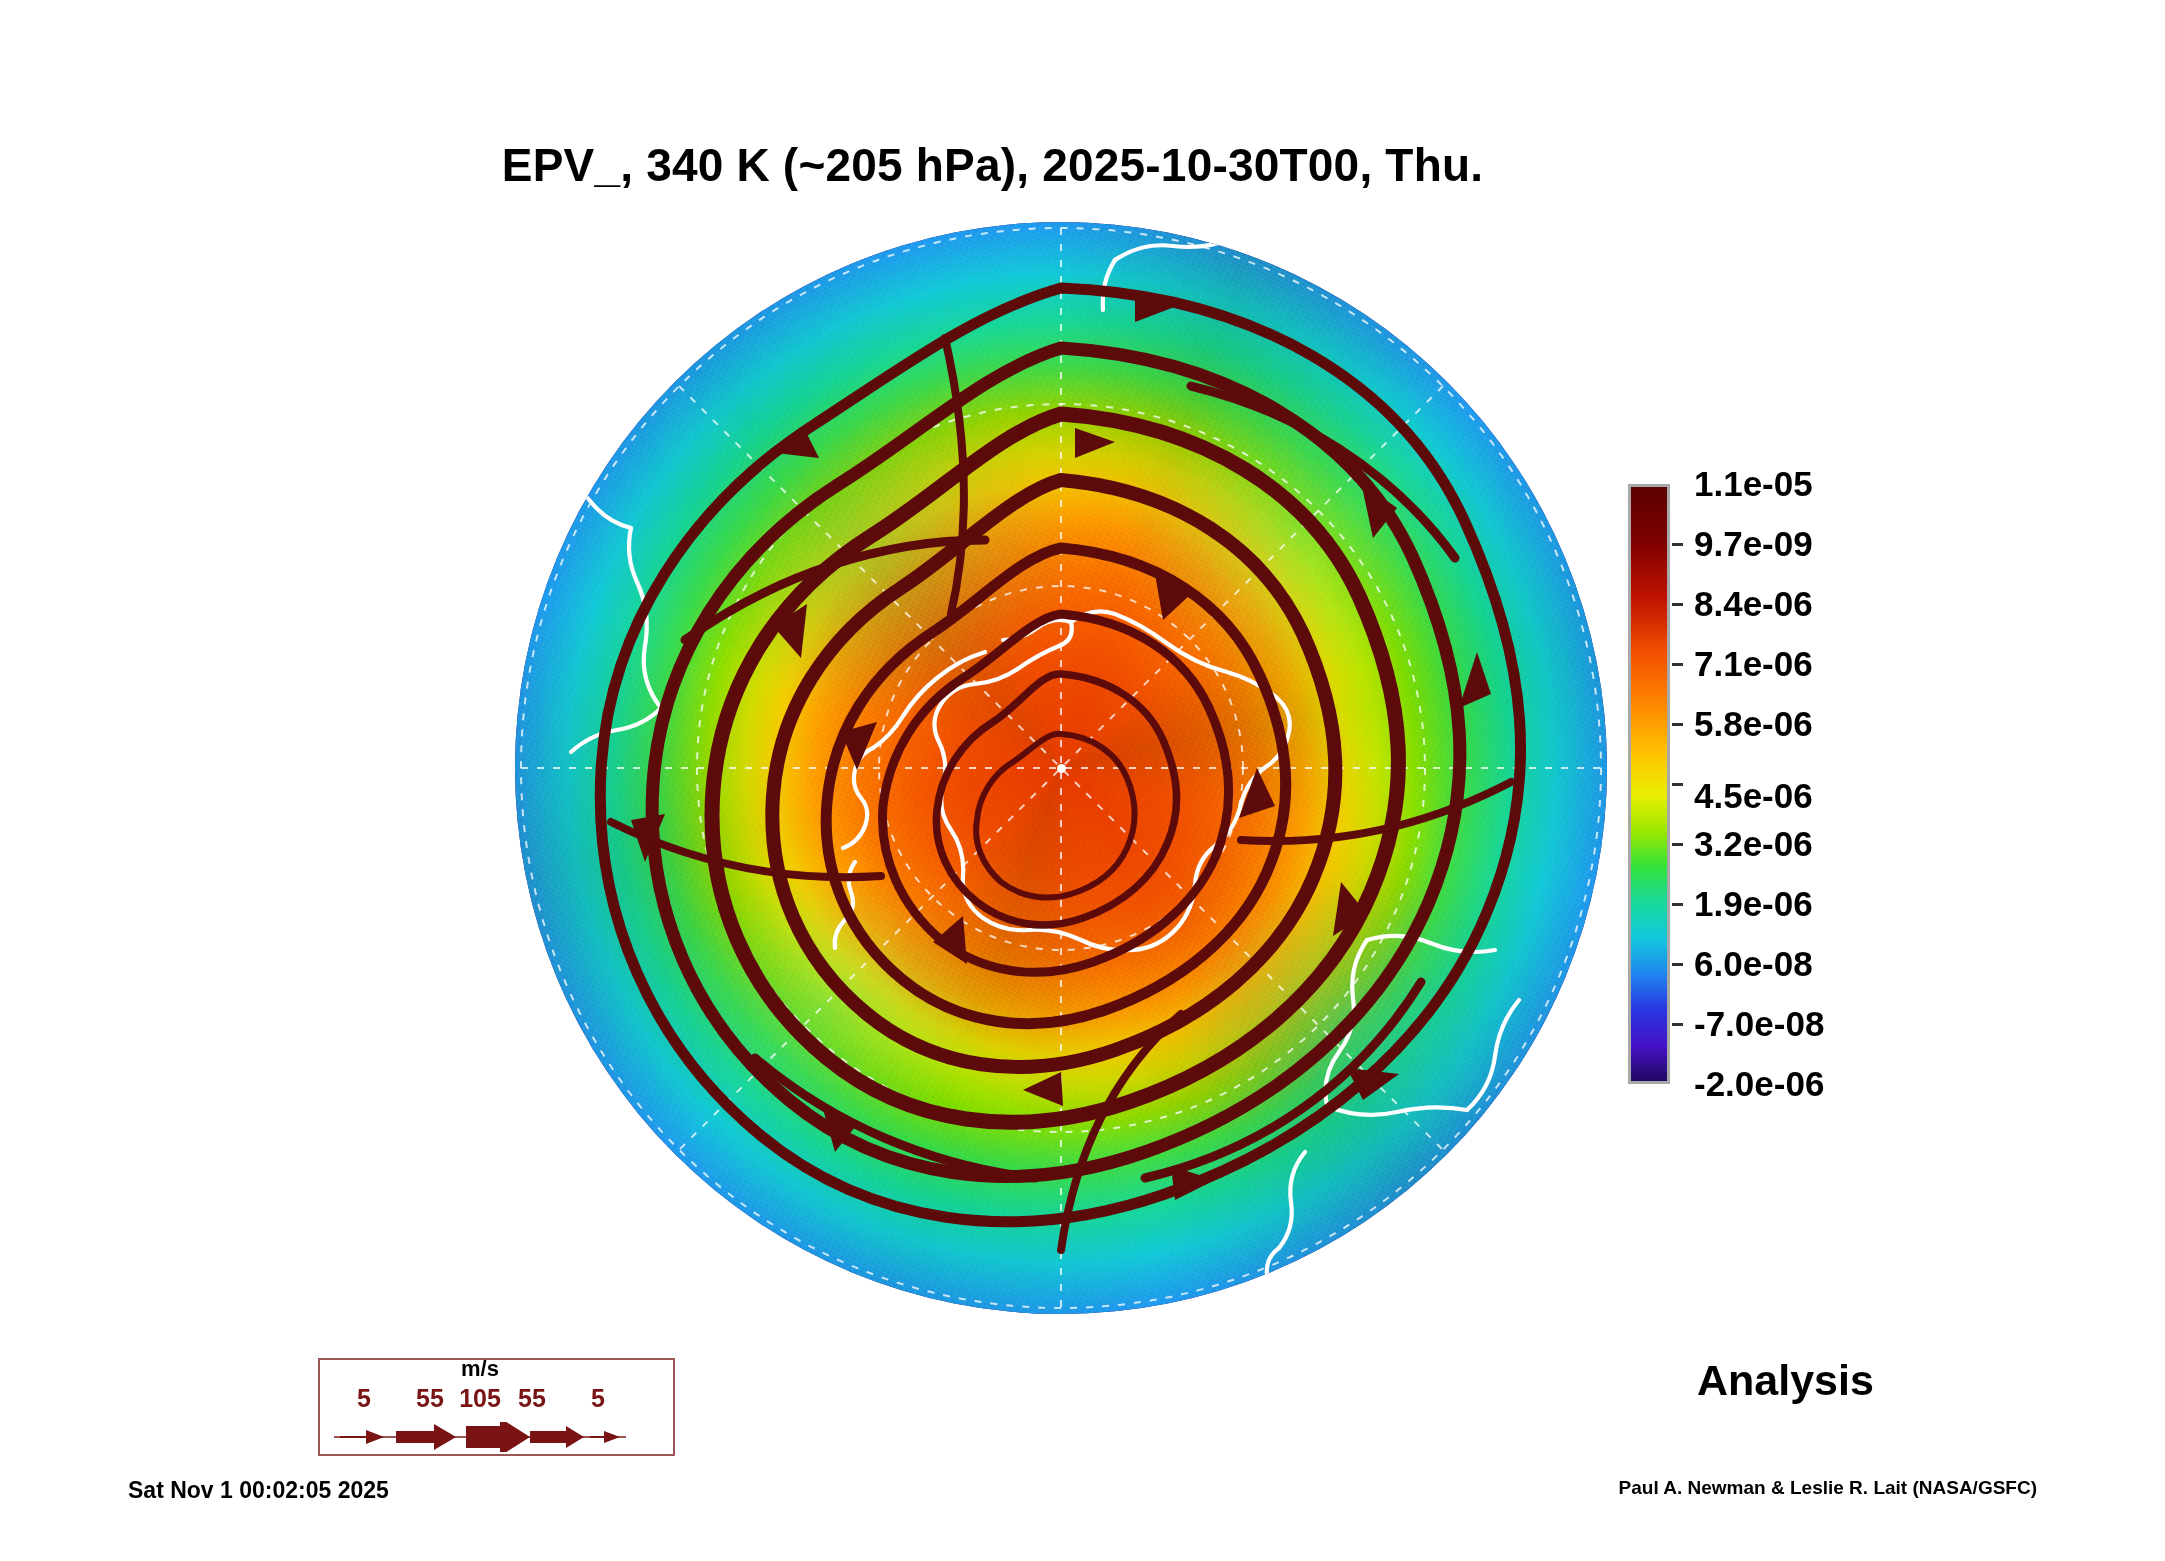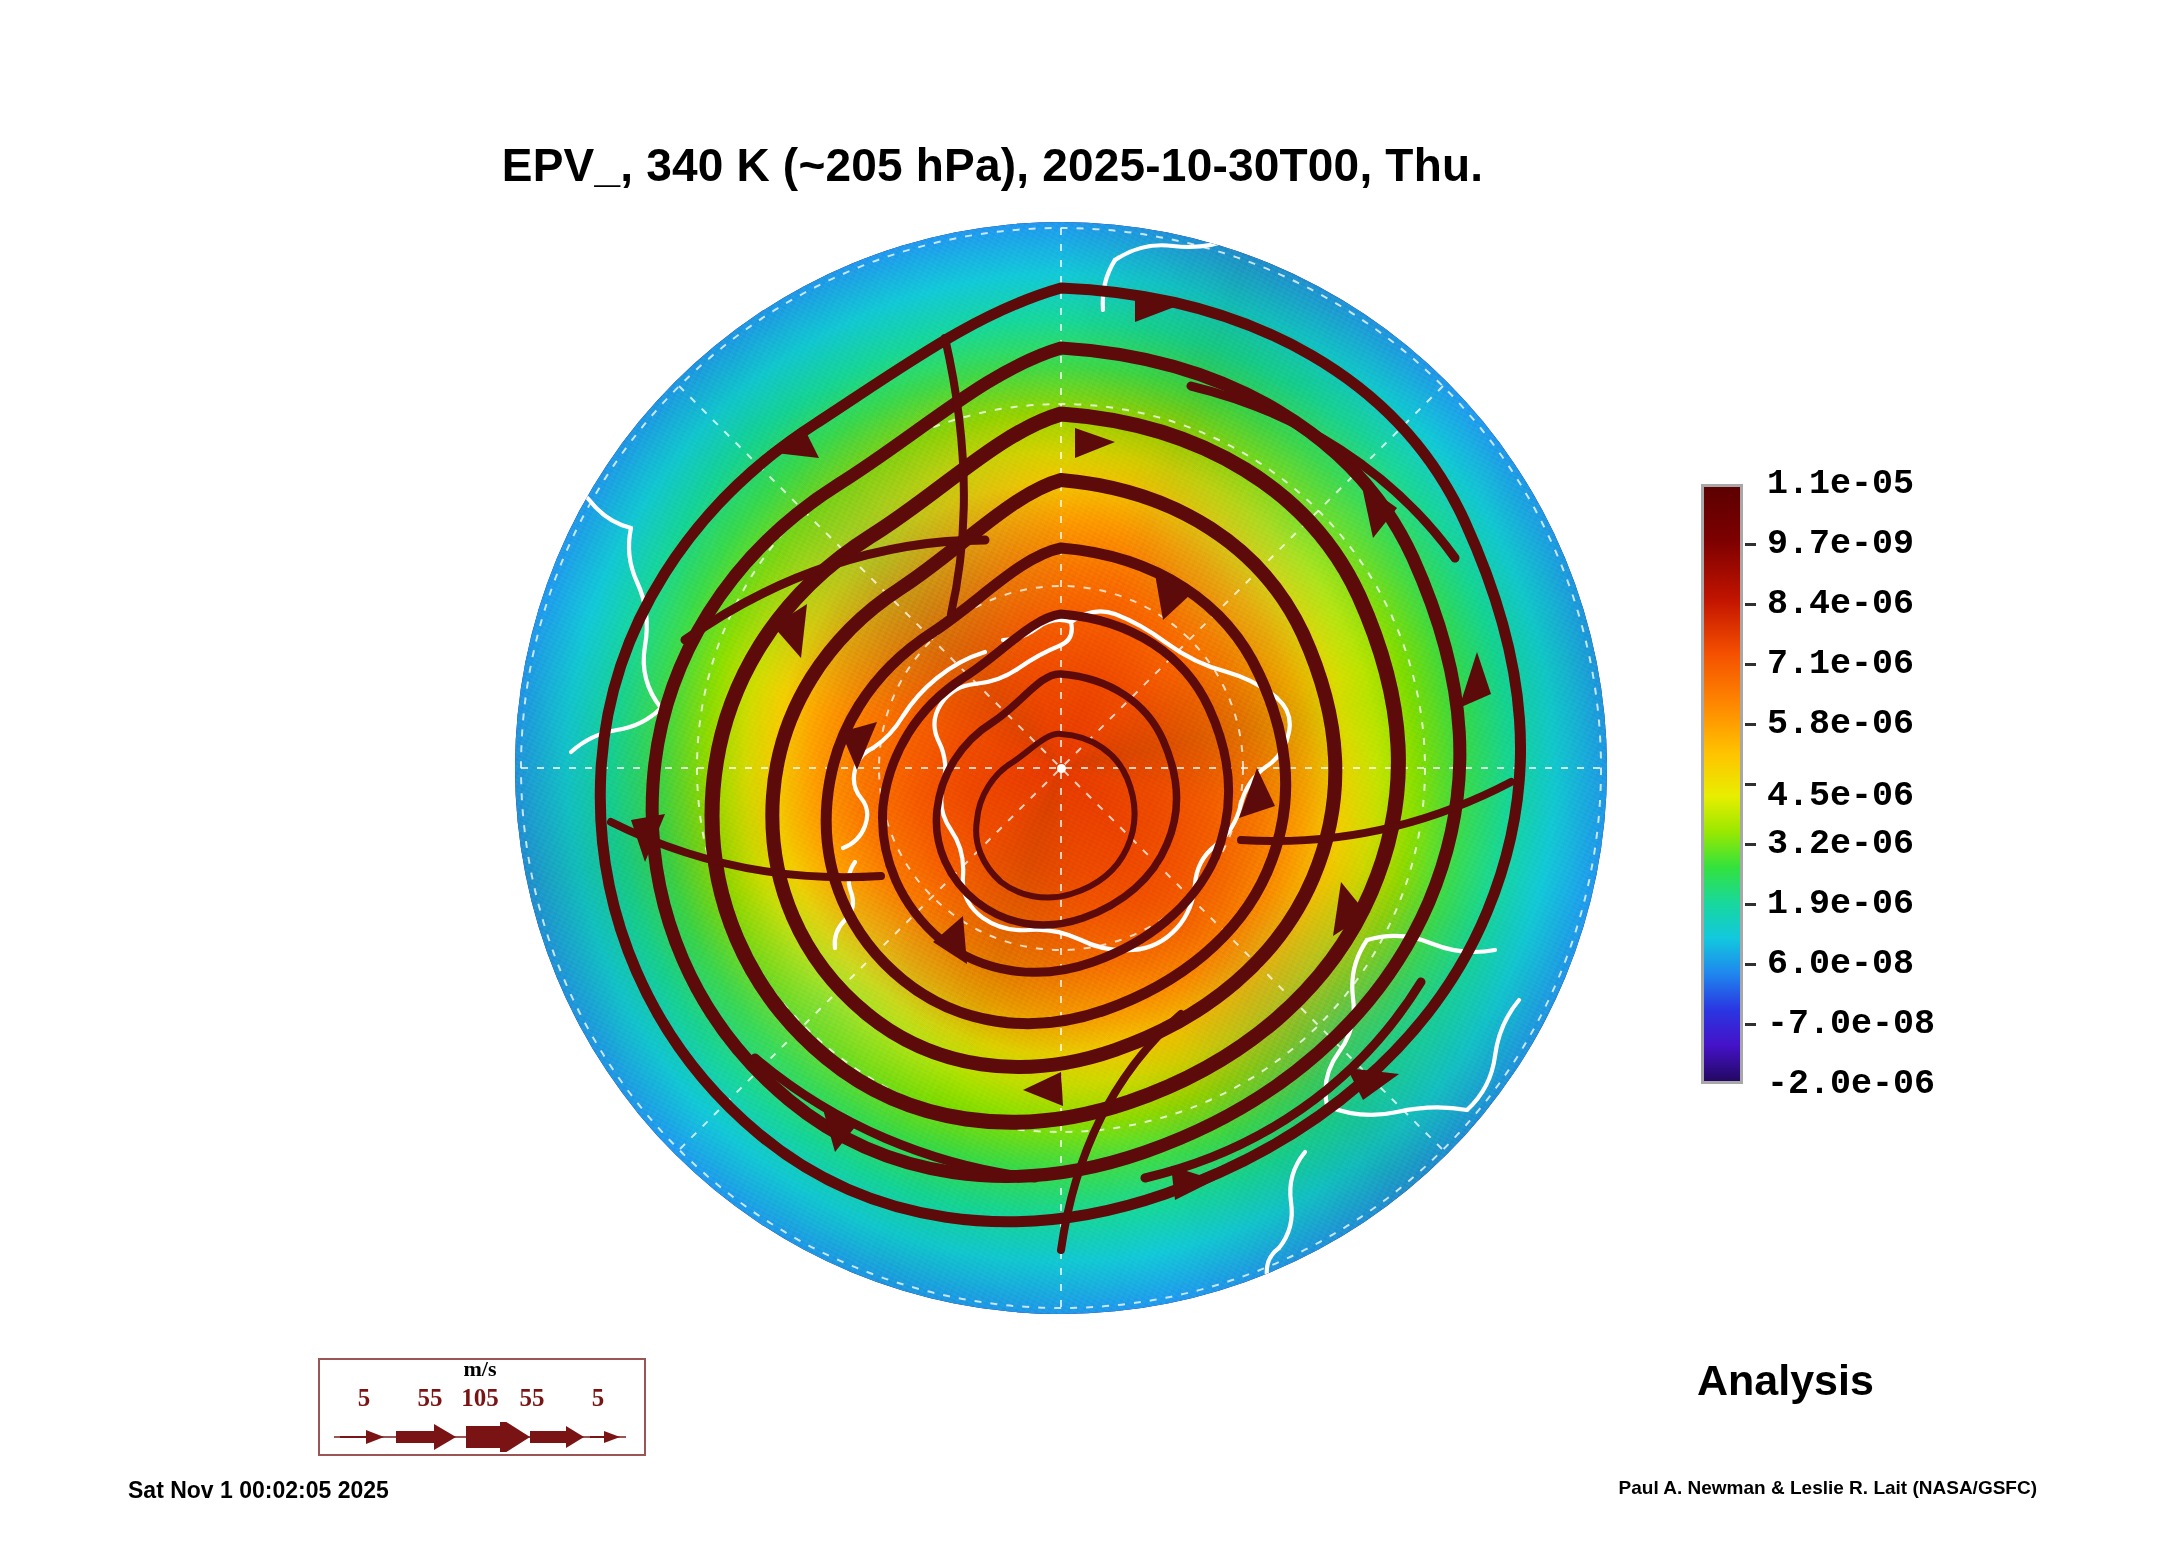--- a/index.html
+++ b/index.html
@@ -68,36 +68,36 @@
       stroke-width:2;stroke-dasharray:7 9;}
   
   #coast path{fill:none;stroke:#ffffff;stroke-width:4.2;
       stroke-linejoin:round;stroke-linecap:round;}
   #flow path{fill:none;stroke:#5c0a0a;stroke-linecap:round;}
   #flow polygon{fill:#5c0a0a;}
   #pole-dot{position:absolute;left:50%;top:50%;width:9px;height:9px;margin:-4px 0 0 -4px;
             border-radius:50%;background:#fff;}
 
   
-  #cbar-wrap{position:absolute;left:1701px;top:484px;width:250px;height:600px;font-family:Liberation Mono, monospace;}
+  #cbar-wrap{position:absolute;left:1628px;top:484px;width:250px;height:600px;}
   #cbar{position:absolute;left:0;top:0;width:42px;height:600px;
         border:3px solid #a8a8a8;box-sizing:border-box;
         background:linear-gradient(to bottom,
           #5c0000 0%, #7d0000 9%, #c21400 19%,
           #f45000 28%, #ff8a00 37%, #ffc400 45%,
           #e8ee00 52%, #9ae800 58%, #33e23d 64%,
           #18d89c 70%, #12c8de 76%, #1f86ee 82%,
           #2a36e2 88%, #4512c8 94%, #230862 100%);}
   .cbar-tick{position:absolute;left:44px;width:11px;height:3px;background:#303030;}
   .cbar-lab{position:absolute;left:66px;font-size:35px;font-weight:bold;
             white-space:nowrap;transform:translateY(-50%);}
 
   
-  #wind-legend{position:absolute;left:318px;top:1358px;width:328px;height:98px;
-               border:2px solid #9c5555;box-sizing:border-box;background:#fff;font-family:Liberation Serif, serif;}
+  #wind-legend{position:absolute;left:318px;top:1358px;width:357px;height:98px;
+               border:2px solid #9c5555;box-sizing:border-box;background:#fff;}
   #wind-unit{position:absolute;left:0;top:-4px;width:320px;text-align:center;
              font-size:22px;font-weight:bold;}
   #wind-nums{position:absolute;left:0;top:24px;width:320px;height:30px;}
   .wind-num{position:absolute;font-size:25px;font-weight:bold;color:#7a1414;
             transform:translateX(-50%);}
   #wind-arrows{position:absolute;left:14px;top:62px;width:292px;height:30px;}
 
   
   #analysis{position:absolute;left:1697px;top:1356px;font-size:43px;font-weight:bold;}
   #timestamp{position:absolute;left:128px;top:1477px;font-size:23px;font-weight:bold;}

